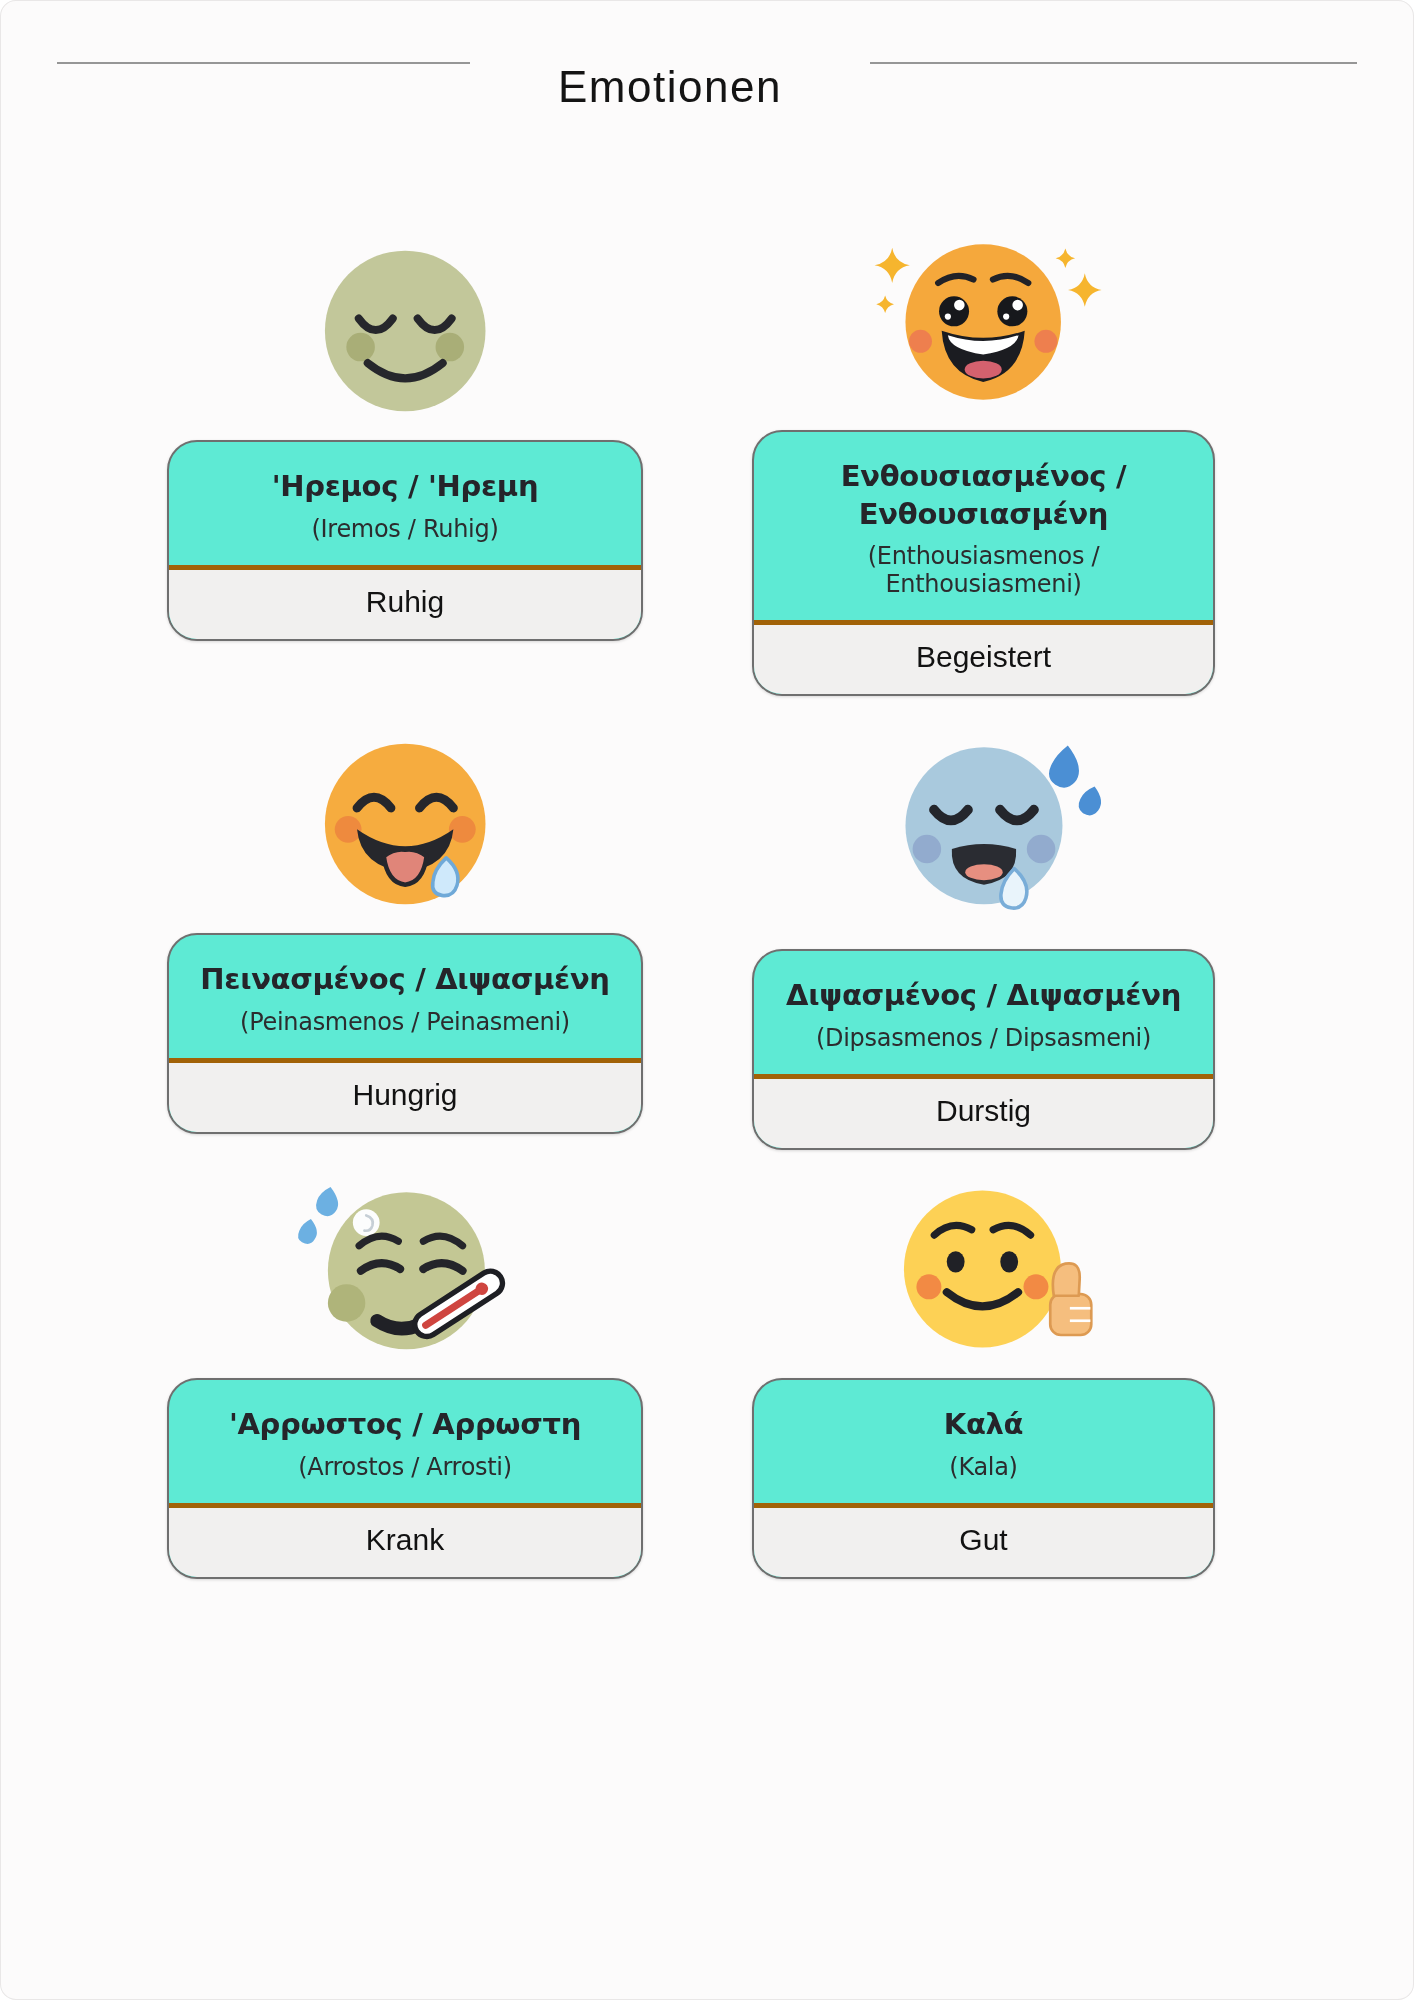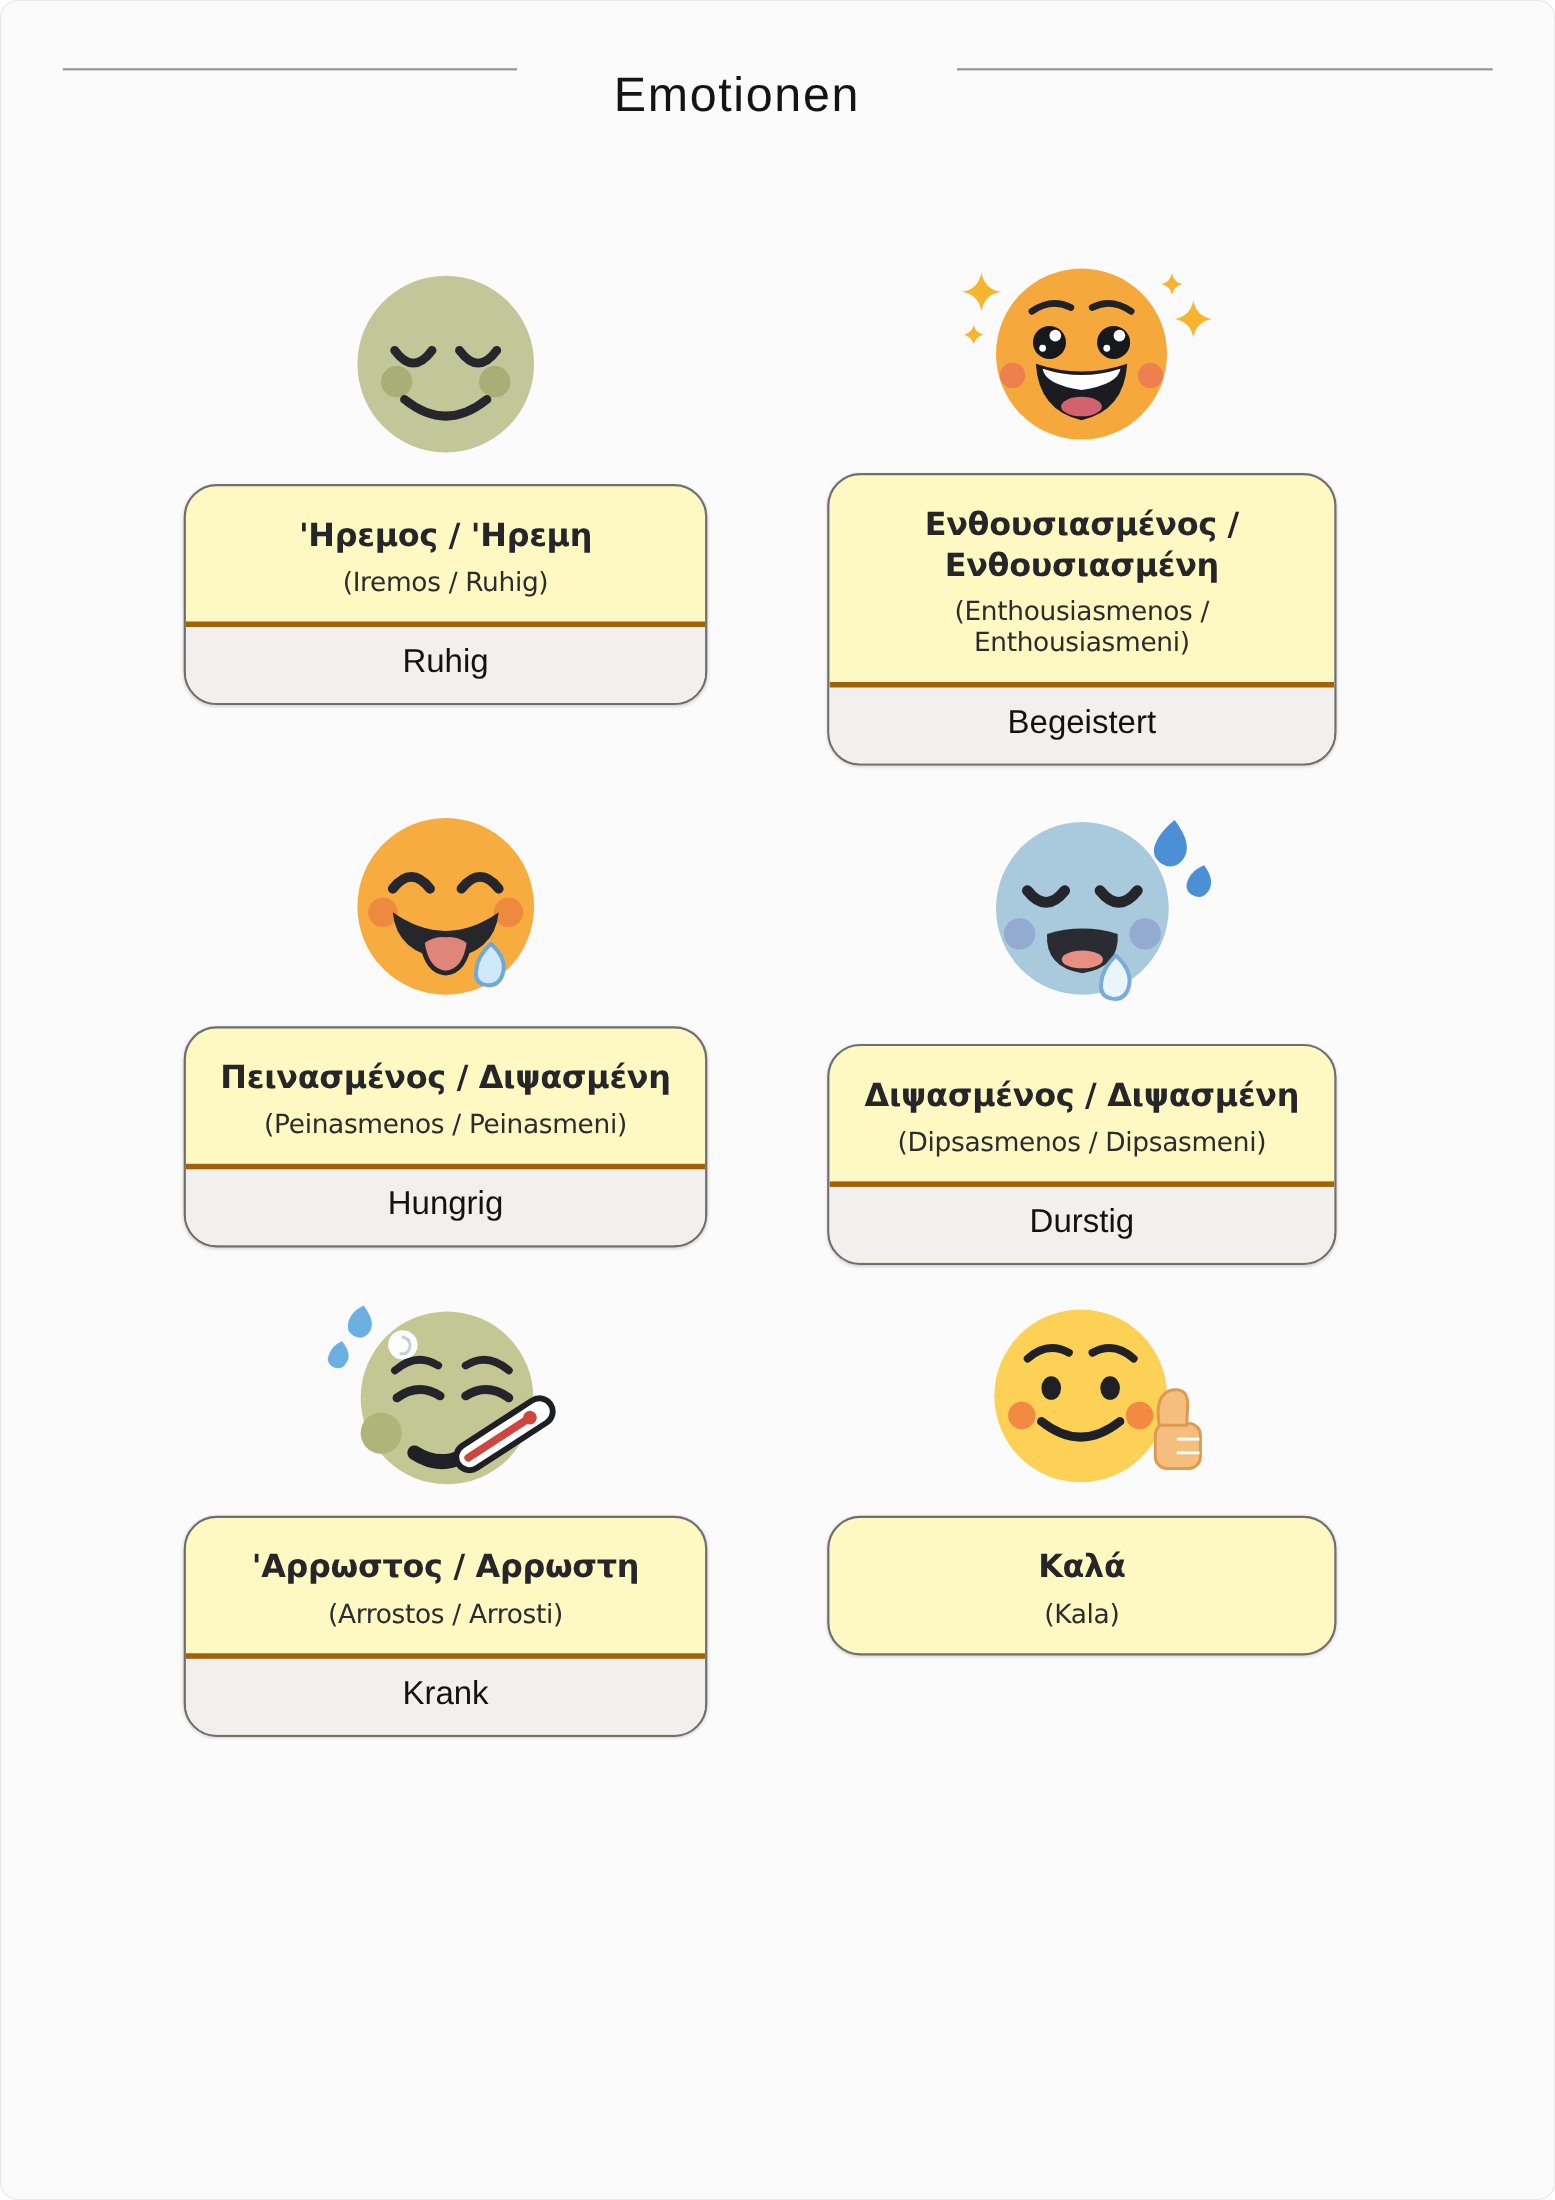--- a/index.html
+++ b/index.html
@@ -36,21 +36,21 @@
   #cell-5{left:752px;top:1178px;width:463px;}
   .emoji-wrap{
     height:182px;margin-bottom:18px;
     display:flex;align-items:flex-end;justify-content:center;
     overflow:visible;
   }
   .emoji-wrap svg{height:182px;display:block;overflow:visible;}
   
   .card{
     width:100%;
-    background:#fef9c3;
+    background:#5eead4;
     border:2px solid #6f6f6f;
     border-radius:30px;
     overflow:hidden;
     box-shadow:0 1px 3px rgba(0,0,0,0.15);
     text-align:center;
     box-sizing:border-box;
   }
   .card-top{padding:26px 16px 22px;}
   .greek{
     font-family:"DejaVu Sans", sans-serif;
@@ -235,16 +235,19 @@
           <line x1="198" y1="146" x2="221" y2="146" stroke="#ffffff" stroke-width="3"></line>
           <line x1="198" y1="160" x2="221" y2="160" stroke="#ffffff" stroke-width="3"></line>
         </g>
       </svg>
     </div>
     <div class="card">
       <div class="card-top">
         <div class="greek">Καλά</div>
         <div class="translit">(Kala)</div>
       </div>
+      <div class="band">
+        <div class="german">Gut</div>
+      </div>
     </div>
   </div>
 
 </div>
 
 </body></html>

